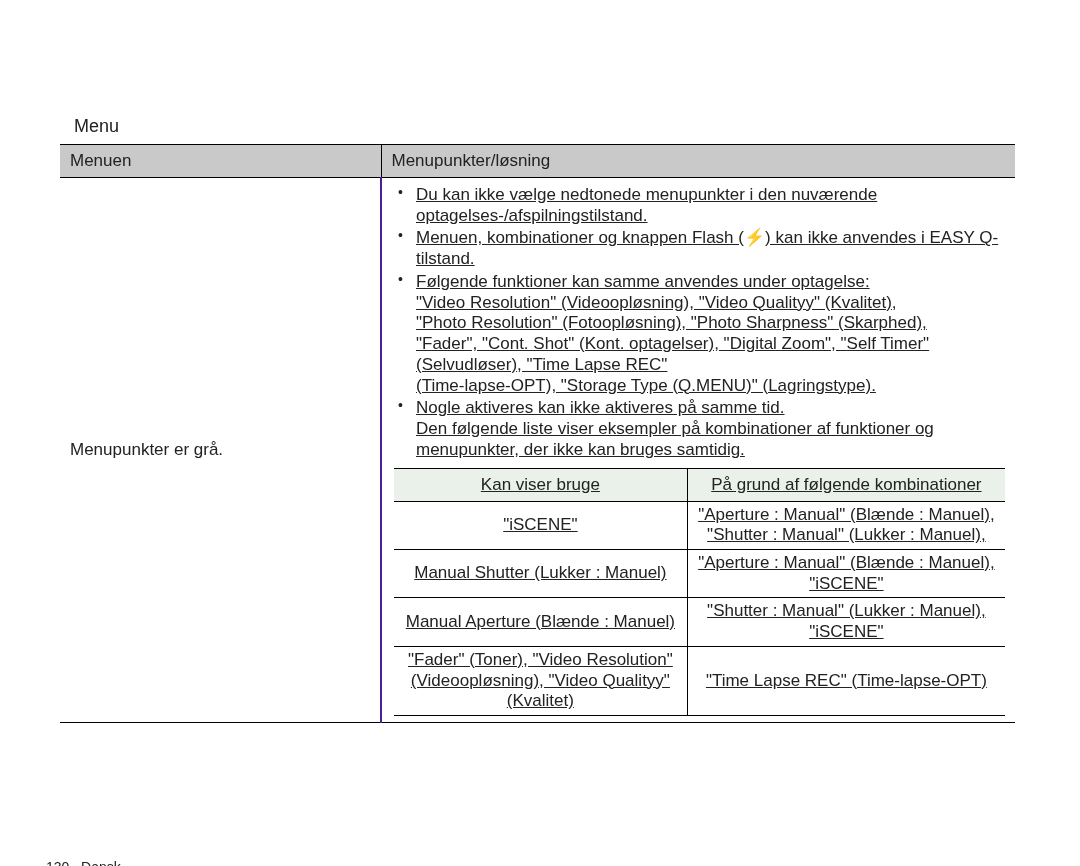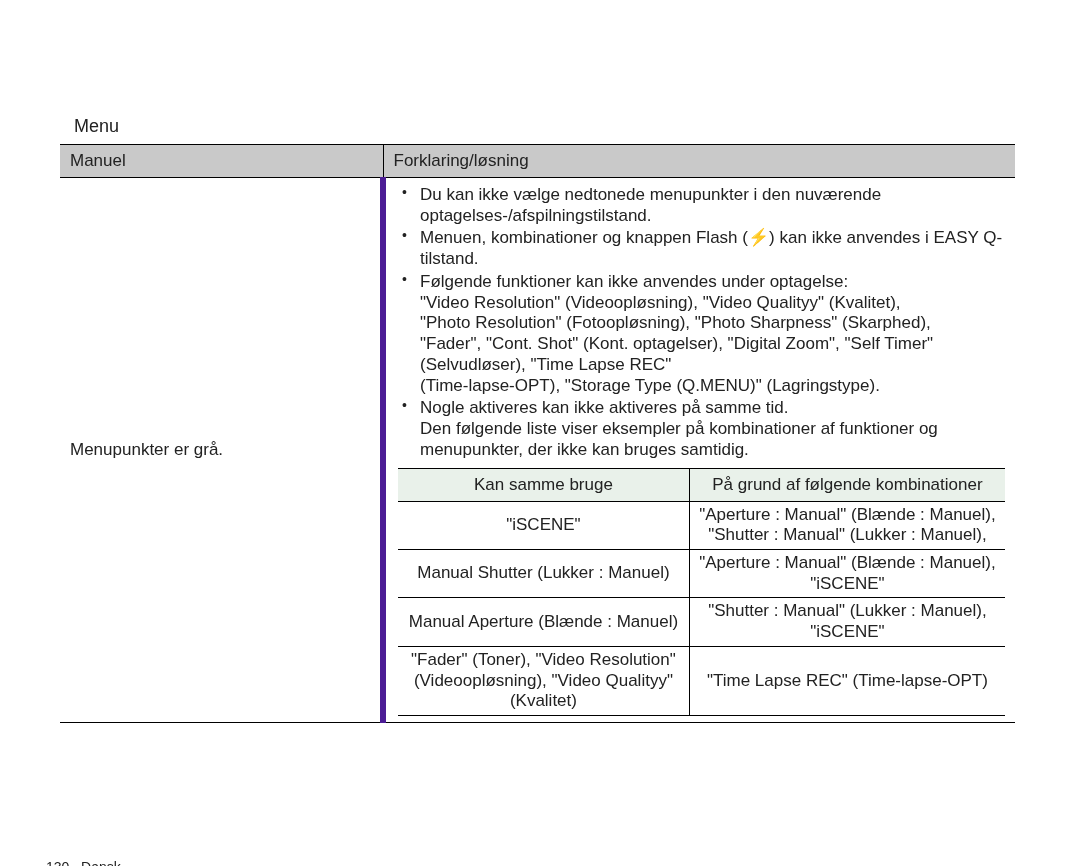--- a/index.html
+++ b/index.html
@@ -42,27 +42,28 @@
     border-bottom: 1px solid #000;
     background: #c9c9c9;
     font-size: 17px;
   }
   .outer-table th.l {
     width: 300px;
     border-right: 1px solid #000;
   }
   .outer-table td.sym {
     width: 300px;
-    border-right: 6px solid #4c1d95;
+    border-right: 2px solid #4c1d95;
     vertical-align: middle;
     padding: 6px 10px;
   }
   .outer-table td.exp {
     padding: 6px 10px 6px 12px;
     vertical-align: top;
+    text-decoration: underline;
   }
   ul.bullets {
     margin: 0;
     padding-left: 22px;
     list-style: none;
   }
   ul.bullets > li {
     position: relative;
     padding: 1px 0;
     line-height: 1.22;
@@ -118,52 +119,52 @@
 </head>
 <body>
 
 <div class="page">
 
   <div class="title">Menu</div>
 
   <table class="outer-table">
     <thead>
       <tr>
-        <th class="l">Manuel</th>
-        <th>Forklaring/løsning</th>
+        <th class="l">Menuen</th>
+        <th>Menupunkter/løsning</th>
       </tr>
     </thead>
     <tbody>
       <tr>
         <td class="sym">Menupunkter er grå.</td>
         <td class="exp">
           <ul class="bullets">
             <li>
               <span>Du kan ikke vælge nedtonede menupunkter i den nuværende optagelses-/afspilningstilstand.</span>
             </li>
             <li>
               <span>Menuen, kombinationer og knappen Flash (</span><span class="flash-icon">⚡</span><span>) kan ikke anvendes i EASY Q-tilstand.</span>
             </li>
             <li>
-              <span>Følgende funktioner kan ikke anvendes under optagelse:</span>
+              <span>Følgende funktioner kan samme anvendes under optagelse:</span>
               <div class="sub">"Video Resolution" (Videoopløsning), "Video Qualityy" (Kvalitet),</div>
               <div class="sub">"Photo Resolution" (Fotoopløsning), "Photo Sharpness" (Skarphed),</div>
               <div class="sub">"Fader", "Cont. Shot" (Kont. optagelser), "Digital Zoom", "Self Timer" (Selvudløser), "Time Lapse REC"</div>
               <div class="sub">(Time-lapse-OPT), "Storage Type (Q.MENU)" (Lagringstype).</div>
             </li>
             <li>
               <span>Nogle aktiveres kan ikke aktiveres på samme tid.</span>
               <div class="sub">Den følgende liste viser eksempler på kombinationer af funktioner og menupunkter, der ikke kan bruges samtidig.</div>
             </li>
           </ul>
 
           <table class="inner">
             <thead>
               <tr>
-                <th class="l">Kan samme bruge</th>
+                <th class="l">Kan viser bruge</th>
                 <th>På grund af følgende kombinationer</th>
               </tr>
             </thead>
             <tbody>
               <tr>
                 <td class="l">"iSCENE"</td>
                 <td>"Aperture : Manual" (Blænde : Manuel), "Shutter : Manual" (Lukker : Manuel),</td>
               </tr>
               <tr>
                 <td class="l">Manual Shutter (Lukker : Manuel)</td>

